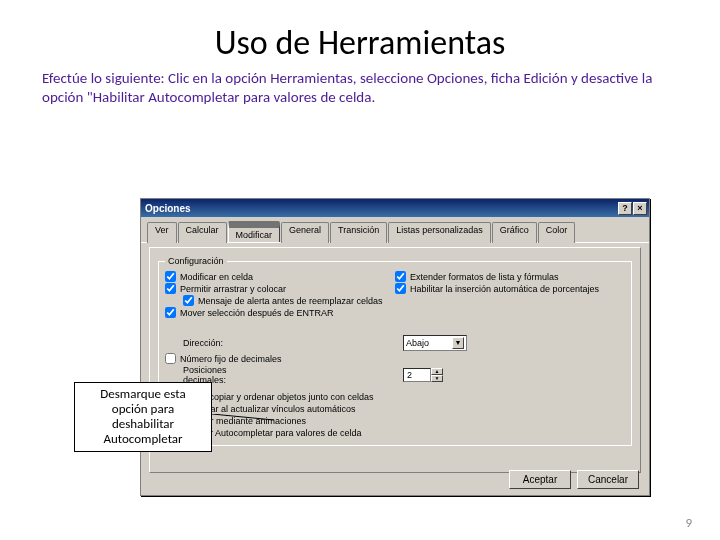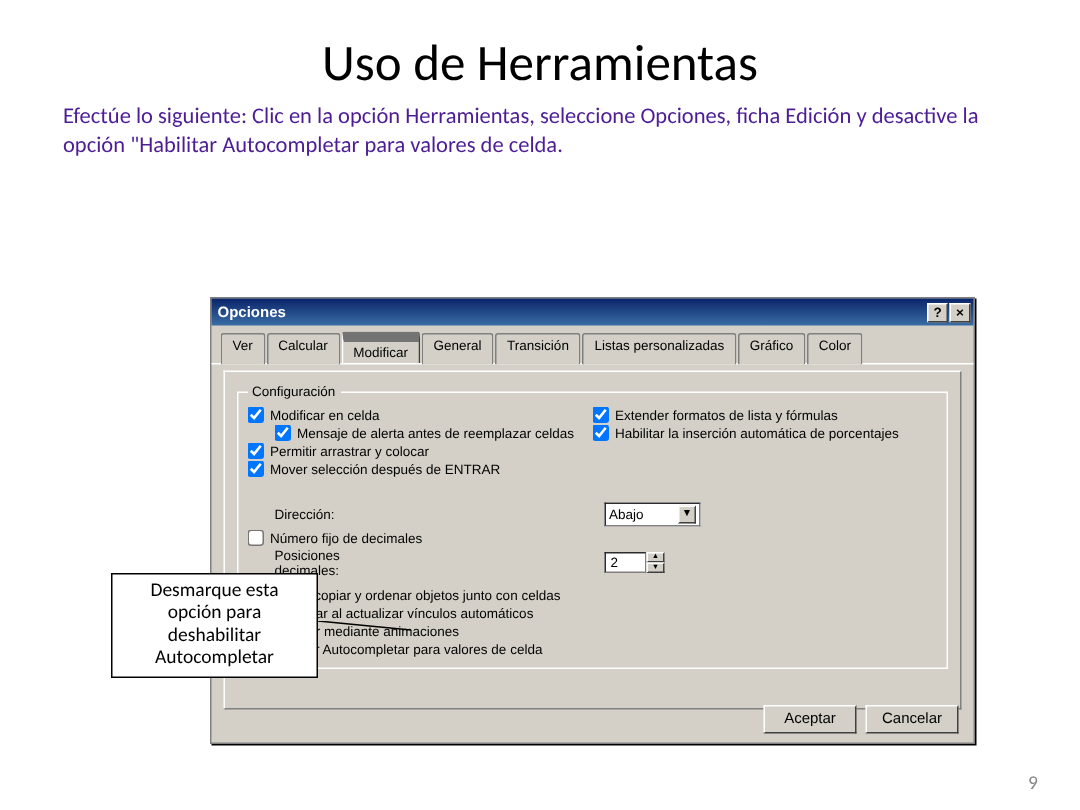--- a/index.html
+++ b/index.html
@@ -226,27 +226,27 @@
 
     <div class="panel">
       <fieldset class="grp">
         <legend>Configuración</legend>
         <div class="cols">
           <div class="col">
             <div class="row">
                 <input type="checkbox" checked="" style="">
                 <label>Modificar en celda</label>
               </div>
+            <div class="row">
+                <input type="checkbox" checked="" style="">
+                <label>Permitir arrastrar y colocar</label>
+              </div>
             <div class="row indent">
                 <input type="checkbox" checked="" style="">
                 <label>Mensaje de alerta antes de reemplazar celdas</label>
-              </div>
-            <div class="row">
-                <input type="checkbox" checked="" style="">
-                <label>Permitir arrastrar y colocar</label>
               </div>
             <div class="row">
                 <input type="checkbox" checked="" style="">
                 <label>Mover selección después de ENTRAR</label>
               </div>
           </div>
           <div class="col">
             <div class="row">
                 <input type="checkbox" checked="" style="">
                 <label>Extender formatos de lista y fórmulas</label>

